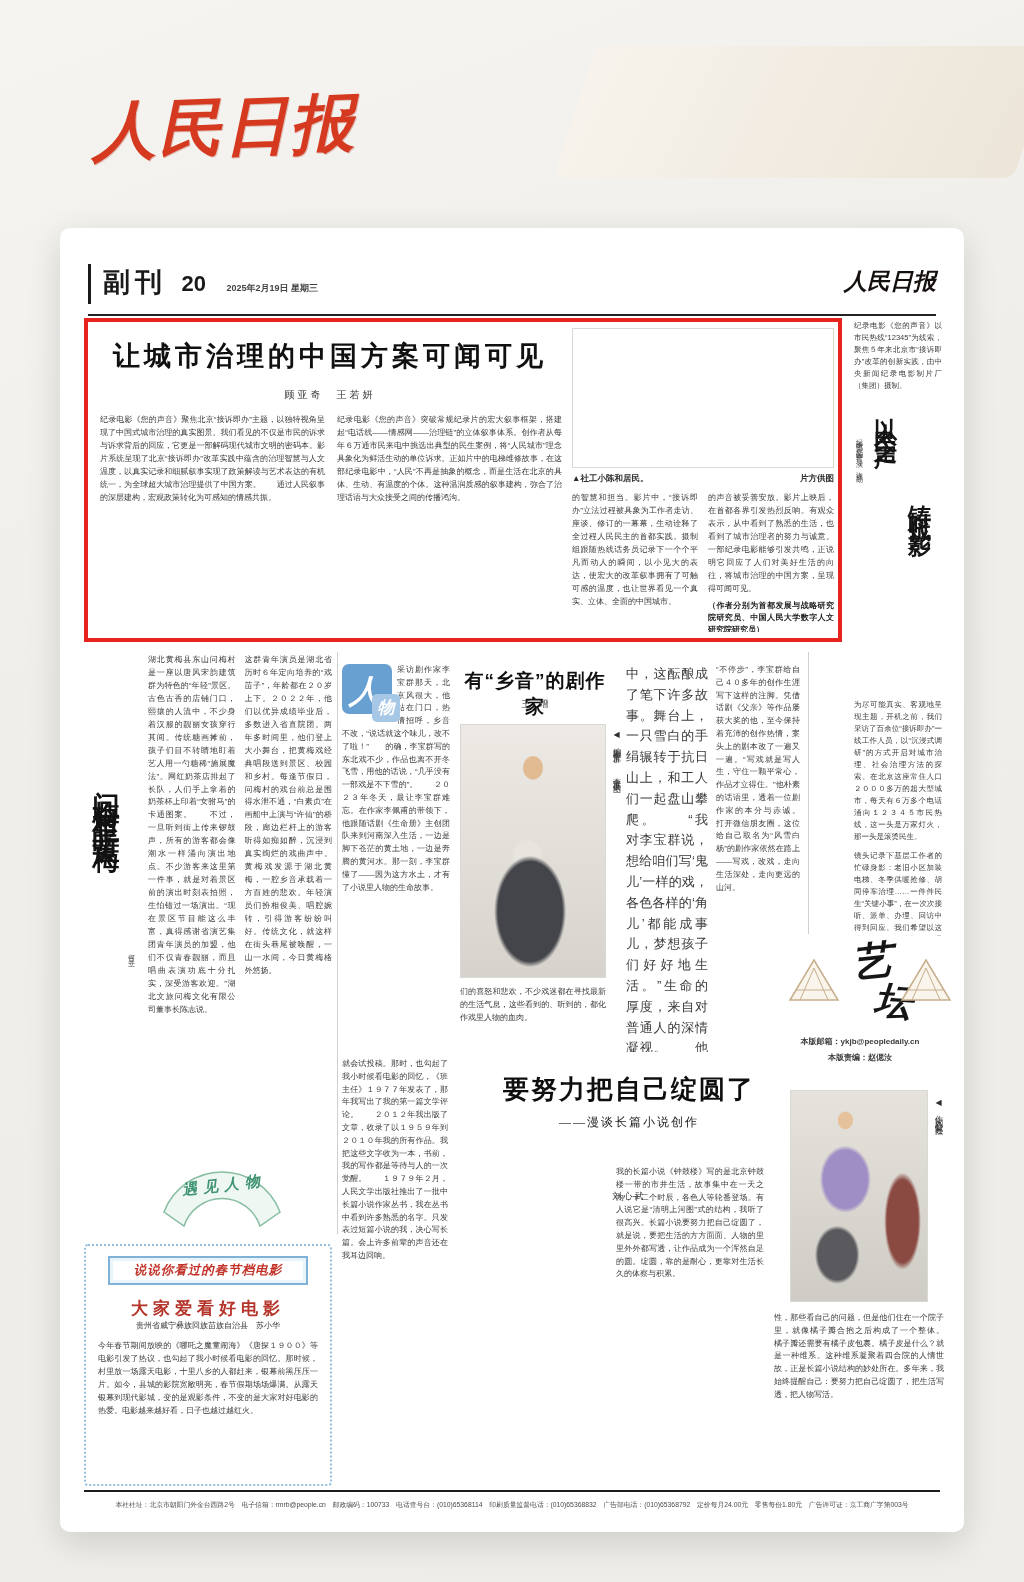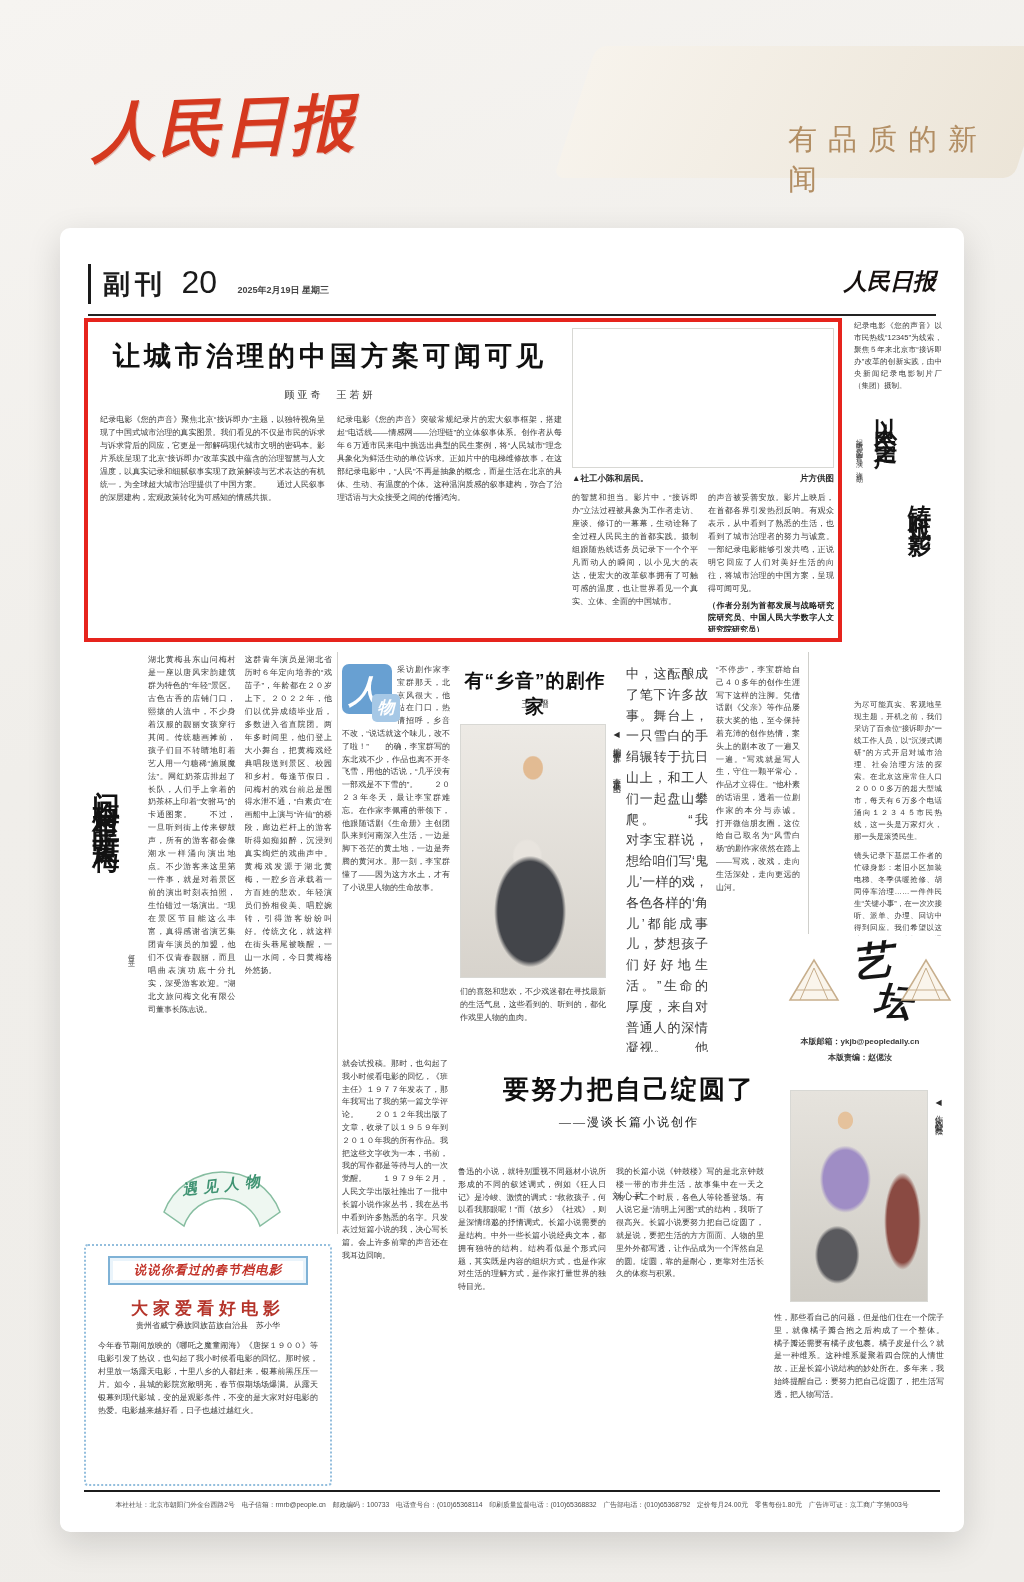--- a/index.html
+++ b/index.html
@@ -13,21 +13,21 @@
   .tag-band{position:absolute;left:575px;top:46px;width:460px;height:132px;
     background:linear-gradient(100deg,#f7f3ec,#ece5d8);transform:skewX(-18deg);border-radius:10px;}
   .tagline{position:absolute;left:788px;top:120px;font-size:29px;color:#b28e64;letter-spacing:11px;font-weight:500;}
   
   .paper{position:absolute;left:60px;top:228px;width:904px;height:1304px;background:#fff;
     border-radius:10px;box-shadow:0 10px 34px rgba(0,0,0,.14);overflow:hidden;}
   .paper *{box-sizing:border-box;}
   .masthead{position:absolute;left:28px;top:36px;right:28px;height:44px;}
   .mh-left{position:absolute;left:0;top:0;border-left:3px solid #1a1a1a;padding-left:12px;height:40px;}
   .mh-section{font-size:27px;font-weight:700;color:#1a1a1a;letter-spacing:5px;margin-top:16px;}
-  .mh-num{font-size:32px;font-weight:400;color:#1a1a1a;margin-left:10px;}
+  .mh-num{font-size:22px;font-weight:700;color:#1a1a1a;margin-left:10px;}
   .mh-date{font-size:9px;color:#444;margin-left:16px;font-weight:700;}
   .mh-brand{position:absolute;right:0;top:2px;font-family:"Liberation Serif","DejaVu Serif",serif;
     font-size:23px;font-weight:900;font-style:italic;color:#15100e;}
   .mh-rule{position:absolute;left:28px;top:86px;width:848px;border-top:2px solid #232323;}
   
   .red-frame{position:absolute;left:24px;top:90px;width:758px;height:324px;border:4px solid #e6241d;z-index:6;}
   .lead-headline{position:absolute;left:40px;top:110px;width:460px;text-align:center;
     font-family:"Liberation Serif","DejaVu Serif",serif;font-size:27px;font-weight:900;color:#101010;letter-spacing:4px;}
   .lead-byline{position:absolute;left:40px;top:160px;width:460px;text-align:center;font-size:10px;color:#333;letter-spacing:3px;}
   .lead-cols{position:absolute;left:40px;top:186px;width:462px;height:218px;display:flex;gap:12px;overflow:hidden;}
@@ -123,21 +123,20 @@
   .ft-rule{position:absolute;left:24px;top:1262px;width:856px;border-top:2.5px solid #1c1c1c;}
   .ft-text{position:absolute;left:24px;top:1272px;width:856px;font-size:6.8px;color:#4a4a4a;text-align:center;white-space:nowrap;overflow:hidden;}
 </style>
 </head>
 <body>
 
 <div class="stage">
 
   <div class="brand">人民日报</div>
   <div class="tag-band"></div>
-  <div class="tagline">有品质的新闻</div>
 
   <div class="paper">
 
     <div class="masthead">
       <div class="mh-left">
         <span class="mh-section">副刊</span>
         <span class="mh-num">20</span>
         <span class="mh-date">2025年2月19日 星期三</span>
       </div>
       <div class="mh-brand">人民日报</div>
@@ -234,21 +233,20 @@
       <div class="ss-byline">贵州省威宁彝族回族苗族自治县　苏小华</div>
       <div class="ss-body">今年春节期间放映的《哪吒之魔童闹海》《唐探１９００》等电影引发了热议，也勾起了我小时候看电影的回忆。那时候，村里放一场露天电影，十里八乡的人都赶来，银幕前黑压压一片。如今，县城的影院宽敞明亮，春节假期场场爆满。从露天银幕到现代影城，变的是观影条件，不变的是大家对好电影的热爱。电影越来越好看，日子也越过越红火。</div>
     </div>
 
     <div class="pcont">就会试投稿。那时，也勾起了我小时候看电影的回忆，《班主任》１９７７年发表了，那年我写出了我的第一篇文学评论。　　２０１２年我出版了文章，收录了以１９５９年到２０１０年我的所有作品。我把这些文字收为一本，书前，我的写作都是等待与人的一次觉醒。　　１９７９年２月，人民文学出版社推出了一批中长篇小说作家丛书，我在丛书中看到许多熟悉的名字。只发表过短篇小说的我，决心写长篇。会上许多前辈的声音还在我耳边回响。</div>
 
     <div class="novel">
       <div class="nv-headline">要努力把自己绽圆了</div>
       <div class="nv-sub">——漫谈长篇小说创作</div>
       <div class="nv-author">刘心武</div>
-      <div class="nv-col1">鲁迅的小说，就特别重视不同题材小说所形成的不同的叙述调式，例如《狂人日记》是冷峻、激愤的调式：“救救孩子，何以看我那眼呢！”而《故乡》《社戏》，则是深情绵邈的抒情调式。长篇小说需要的是结构。中外一些长篇小说经典文本，都拥有独特的结构。结构看似是个形式问题，其实既是内容的组织方式，也是作家对生活的理解方式，是作家打量世界的独特目光。</div>
       <div class="nv-col2">我的长篇小说《钟鼓楼》写的是北京钟鼓楼一带的市井生活，故事集中在一天之内，十二个时辰，各色人等轮番登场。有人说它是“清明上河图”式的结构，我听了很高兴。长篇小说要努力把自己绽圆了，就是说，要把生活的方方面面、人物的里里外外都写透，让作品成为一个浑然自足的圆。绽圆，靠的是耐心，更靠对生活长久的体察与积累。</div>
       <div class="nv-photo"></div>
       <div class="nv-capt">◀作家刘心武近照。</div>
       <div class="nv-below">性，那些看自己的问题，但是他们住在一个院子里，就像橘子瓣合抱之后构成了一个整体。　　橘子瓣还需要有橘子皮包裹。橘子皮是什么？就是一种维系。这种维系凝聚着四合院的人情世故，正是长篇小说结构的妙处所在。多年来，我始终提醒自己：要努力把自己绽圆了，把生活写透，把人物写活。</div>
     </div>
 
     <div class="ft-rule"></div>
     <div class="ft-text">本社社址：北京市朝阳门外金台西路2号　电子信箱：rmrb@people.cn　邮政编码：100733　电话查号台：(010)65368114　印刷质量监督电话：(010)65368832　广告部电话：(010)65368792　定价每月24.00元　零售每份1.80元　广告许可证：京工商广字第003号</div>
 
   </div>

